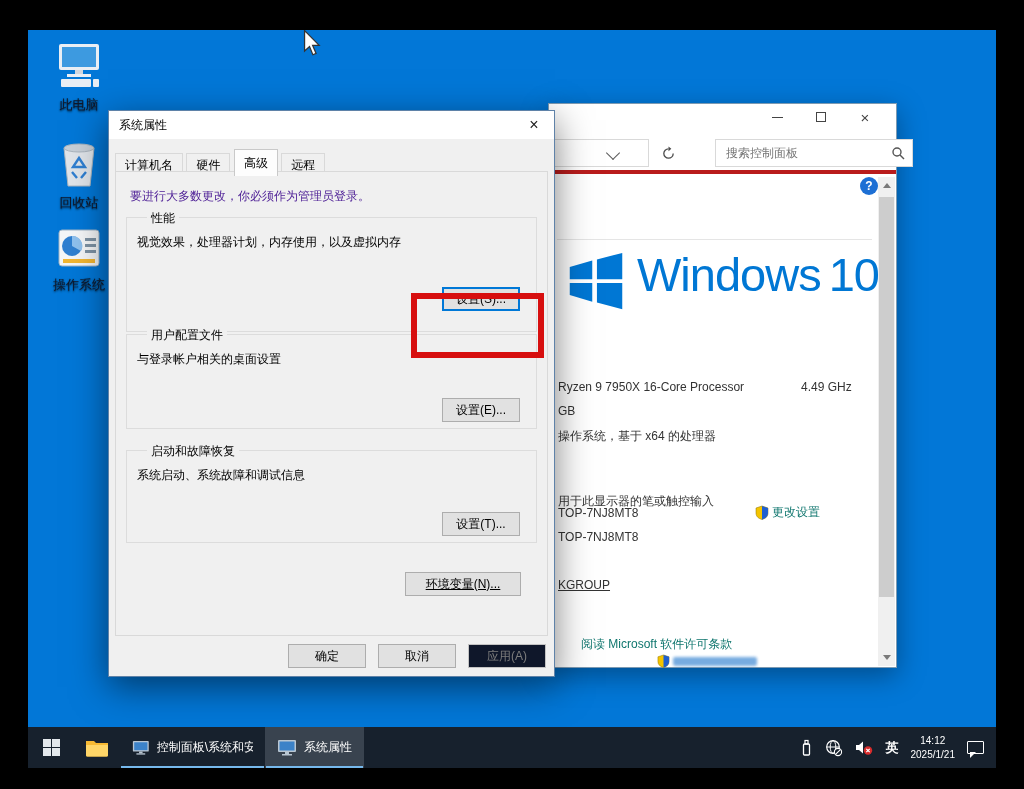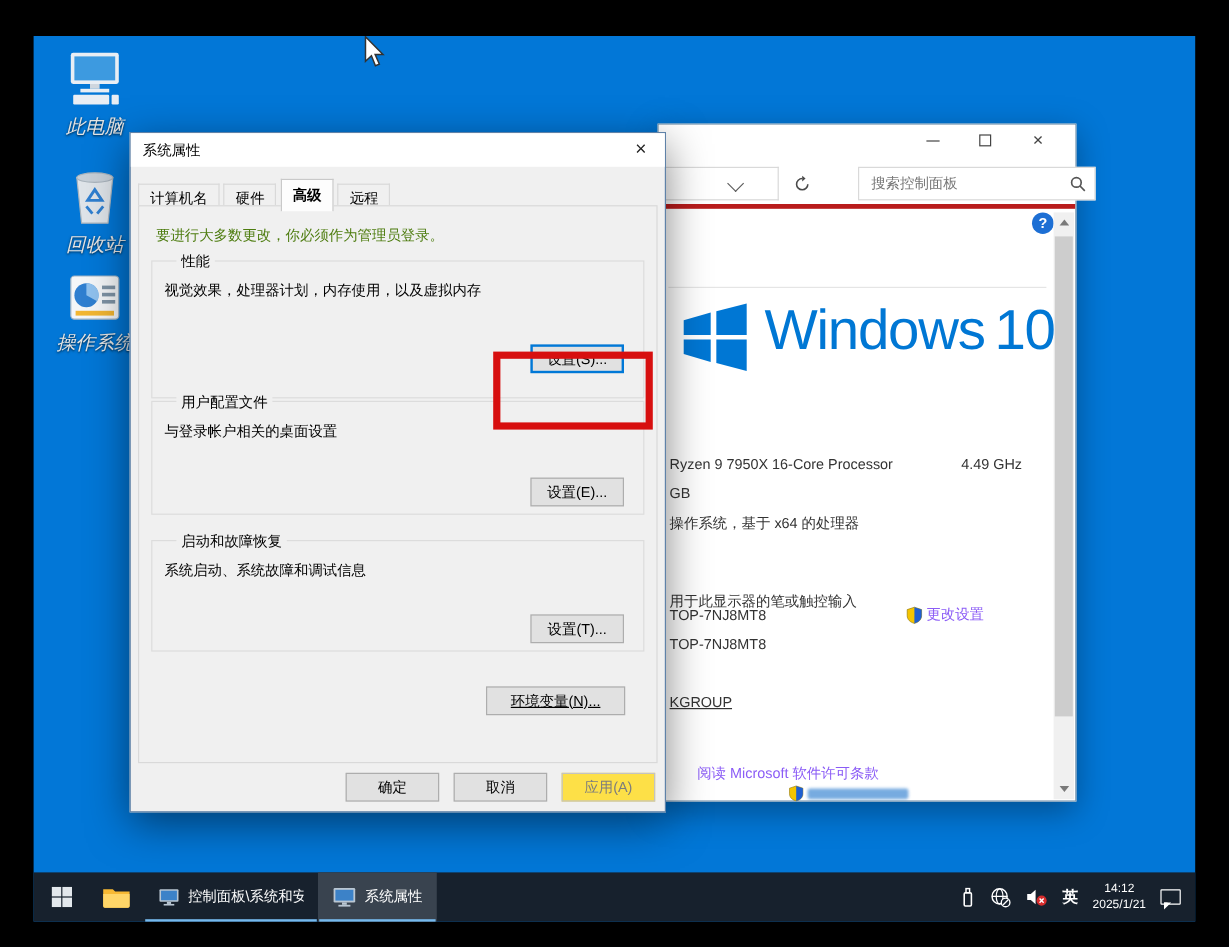--- a/index.html
+++ b/index.html
@@ -5,21 +5,21 @@
   * { margin:0; padding:0; box-sizing:border-box; }
   html,body { width:100%; height:100%; background:#000; }
   body { font-family:"Liberation Sans","DejaVu Sans",sans-serif; }
   .stage { position:relative; width:1024px; height:789px; background:#000; overflow:hidden; }
 
   
   .desktop { position:absolute; left:28px; top:30px; width:968px; height:738px; background:#0277d7; overflow:hidden; }
 
   .desk-icon { position:absolute; width:86px; text-align:center; cursor:default; }
   .desk-icon .glyph { display:flex; justify-content:center; }
-  .desk-icon .lbl { margin-top:4px; color:#e5e5e5; font-size:16px; text-shadow:0 1px 2px rgba(0,0,0,.8);font-style:italic; }
+  .desk-icon .lbl { margin-top:4px; color:#0f172a; font-size:13px; text-shadow:0 1px 2px rgba(0,0,0,.8); }
 
   
   .bgwin { position:absolute; left:520px; top:73px; width:349px; height:565px; background:#fff; border:1px solid #7d9ab2; box-shadow:0 8px 26px rgba(0,0,0,.35); }
   .bg-titlebar { position:absolute; left:0; top:0; right:0; height:30px; background:#fff; }
   .capbtn { position:absolute; top:0; width:34px; height:26px; display:flex; align-items:center; justify-content:center; color:#444; }
   .cap-min-line { width:11px; height:1px; background:#444; }
   .cap-max-box { width:10px; height:10px; border:1px solid #444; }
   .cap-close-x { font-size:15px; color:#444; line-height:1; }
   .bg-toolbar { position:absolute; left:0; top:30px; right:0; height:40px; background:#fff; border-bottom:4px solid #b91c1c; }
   .addr-stub { position:absolute; left:0; top:5px; width:100px; height:28px; border:1px solid #d9d9d9; border-left:none; background:#fff; }
@@ -36,43 +36,43 @@
   .sb-tri-down { width:0; height:0; border-left:4px solid transparent; border-right:4px solid transparent; border-top:5px solid #7a7a7a; }
   .sb-thumb { position:absolute; left:1px; width:15px; top:20px; height:400px; background:#cdcdcd; }
   .bg-sep { position:absolute; left:8px; right:24px; top:135px; height:1px; background:#e5e5e5; }
 
   .winflag { position:absolute; left:16px; top:147px; }
   .brandtext { position:absolute; left:88px; top:143px; color:#0077d4; font-size:47px; letter-spacing:-1px; white-space:nowrap; }
   .brandtext .ver { margin-left:8px; }
 
   .inforow { position:absolute; left:9px; font-size:12px; color:#333; white-space:nowrap; }
   .infoval { position:absolute; font-size:12px; color:#333; white-space:nowrap; }
-  .bluelink { color:#8b5cf6; font-size:12px; text-decoration:none; white-space:nowrap; }
+  .bluelink { color:#0f766e; font-size:12px; text-decoration:none; white-space:nowrap; }
   .linkrow { position:absolute; display:flex; align-items:center; gap:3px; }
   .smudge { width:84px; height:9px; background:#2f7fd0; opacity:.65; filter:blur(1.5px); border-radius:2px; }
 
   
   .dialog { position:absolute; left:80px; top:80px; width:447px; height:567px; background:#f0f0f0; border:1px solid #5f82a8; box-shadow:0 10px 34px rgba(0,0,0,.5); }
   .dlg-titlebar { position:absolute; left:0; top:0; right:0; height:28px; background:#fff; display:flex; align-items:center; }
   .dlg-title { margin-left:10px; font-size:12px; color:#000; }
   .dlg-close { position:absolute; right:0; top:0; width:40px; height:27px; display:flex; align-items:center; justify-content:center; font-size:16px; color:#222; }
 
   .tabstrip { position:absolute; left:6px; top:38px; right:6px; height:22px; }
   .tab { position:relative; display:inline-block; padding:3px 9px 2px; font-size:12px; color:#000; background:#f0f0f0; border:1px solid #d9d9d9; border-bottom:none; margin-right:-1px; top:2px; }
-  .tab.active { background:#fdfdfd; top:0; padding-top:5px; padding-bottom:4px; z-index:2; border-color:#c9c9c9;font-weight:bold; }
+  .tab.active { background:#fdfdfd; top:0; padding-top:5px; padding-bottom:4px; z-index:2; border-color:#c9c9c9; }
   .tabpage { position:absolute; left:6px; top:60px; right:6px; height:465px; background:#f0f0f0; border:1px solid #d9d9d9; }
 
-  .adminnote { position:absolute; left:14px; top:16px; font-size:12px; color:#4d7c0f; }
+  .adminnote { position:absolute; left:14px; top:16px; font-size:12px; color:#4c1d95; }
   .groupbox { position:absolute; left:10px; right:10px; border:1px solid #dcdcdc; }
   .groupbox .legend { position:absolute; top:-8px; left:20px; background:#f0f0f0; padding:0 4px; font-size:12px; color:#000; }
   .groupdesc { position:absolute; left:10px; top:16px; font-size:12px; color:#000; }
 
   .btn { position:absolute; width:78px; height:24px; background:#e1e1e1; border:1px solid #adadad; font-size:12px; color:#000; display:flex; align-items:center; justify-content:center; font-family:inherit; }
   .btn.default { border:2px solid #0078d7; }
-  .btn.disabled { background:#fde047; border-color:#c3c3c3; color:#7d7d7d; }
+  .btn.disabled { background:#0f172a; border-color:#c3c3c3; color:#7d7d7d; }
   .envbtn { width:116px;text-decoration:underline; }
 
   .redbox { position:absolute; left:302px; top:182px; width:133px; height:65px; border:6px solid #d70f0f; z-index:5; }
 
   
   .taskbar { position:absolute; left:28px; right:28px; bottom:21px; height:41px; background:#17212d; display:flex; align-items:stretch; }
   .tb-btn { width:46px; display:flex; align-items:center; justify-content:center; }
   .tb-item { position:relative; display:flex; align-items:center; gap:7px; padding:0 12px; color:#fff; font-size:12px; max-width:145px; }
   .tb-item .underline { position:absolute; left:1px; right:1px; bottom:0; height:2px; background:#76b9ed; }
   .tb-item.active { background:#39434f; }

